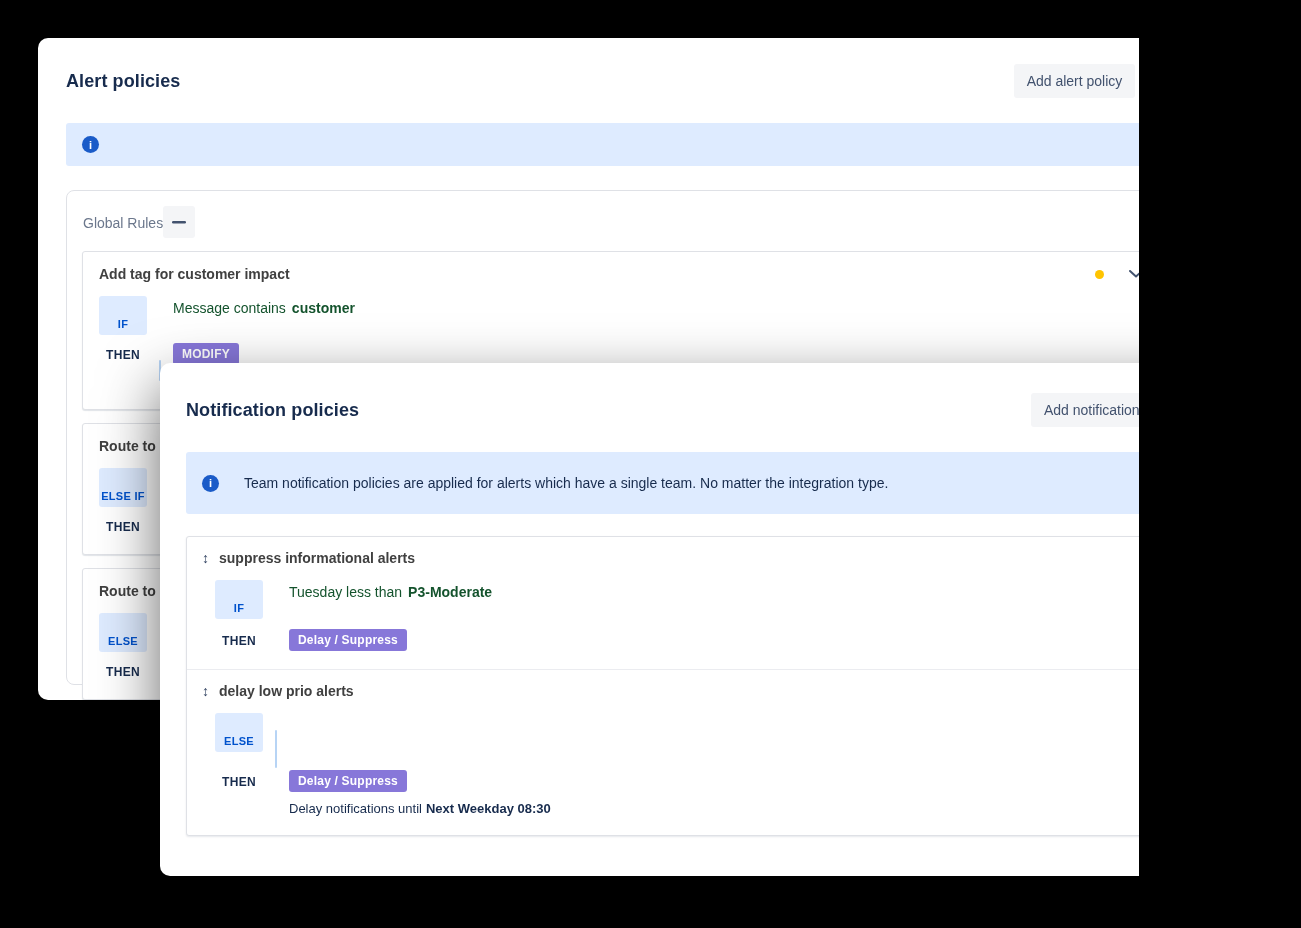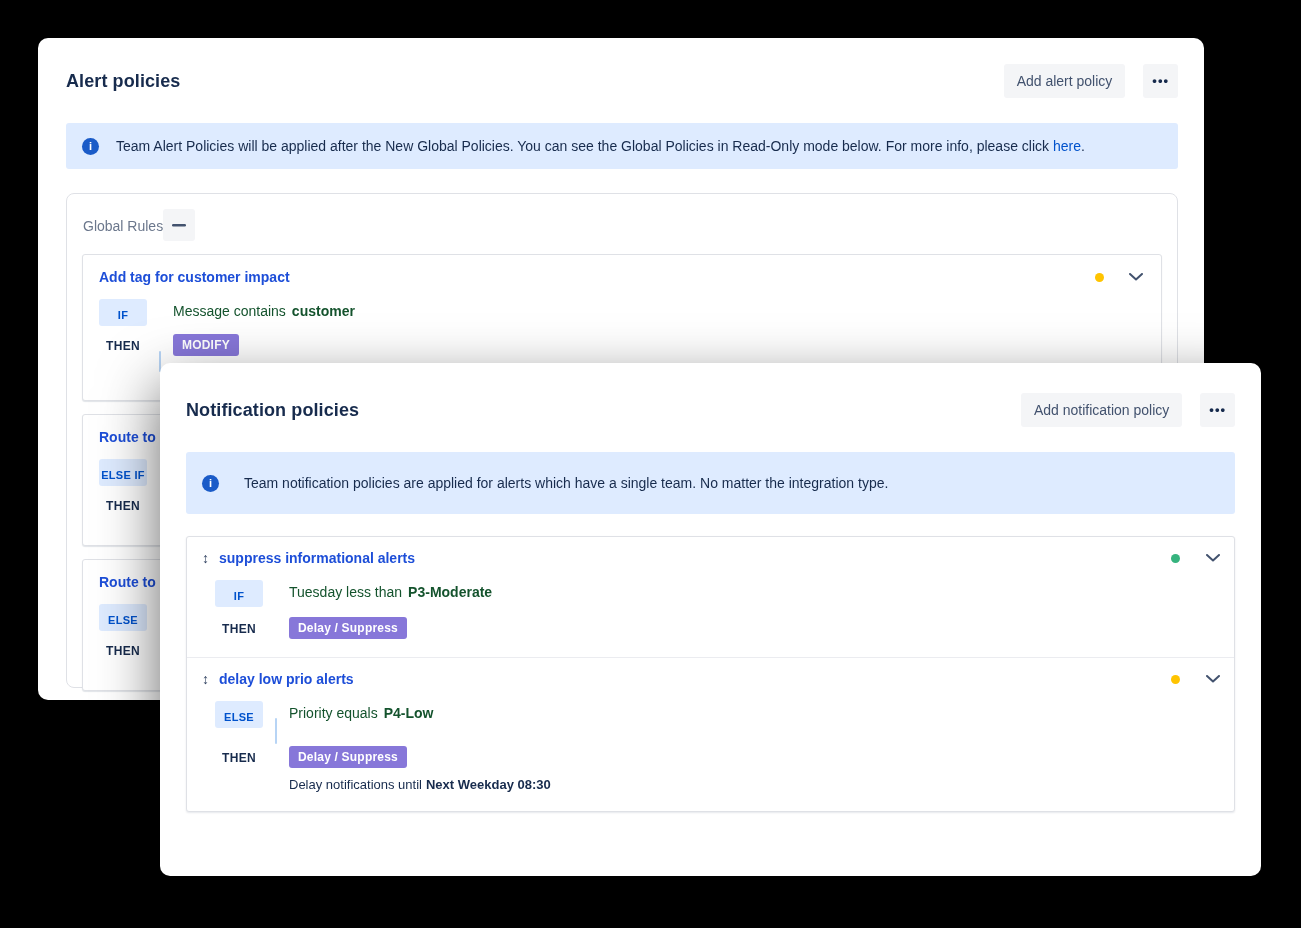--- a/index.html
+++ b/index.html
@@ -1,37 +1,37 @@
 <!DOCTYPE html>
 <html><head>
 <meta charset="utf-8">
 <style>
   html,body{margin:0;padding:0;}
   body{
     width:1301px;height:928px;background:#000;
     font-family:"Liberation Sans",sans-serif;color:#172B4D;
     -webkit-font-smoothing:antialiased;
   }
-  .stage{position:relative;width:1301px;height:928px;overflow:hidden;background:#000;}
+  .stage{position:relative;width:1139px;height:928px;overflow:hidden;background:#000;}
 
   .card{position:absolute;background:#fff;border-radius:10px;box-sizing:border-box;}
   .card.back{
     left:38px;top:38px;width:1166px;height:662px;
     padding:26px 26px 0 28px;overflow:hidden;
     box-shadow:0 14px 34px rgba(0,0,0,.45);
   }
   .card.front{
     left:160px;top:363px;width:1101px;height:513px;
     padding:30px 26px 0 26px;overflow:hidden;
     box-shadow:0 22px 60px rgba(0,0,0,.6);
   }
 
   .panel-header{display:flex;justify-content:space-between;align-items:center;}
   .panel-title{margin:0;font-size:18px;font-weight:700;color:#172B4D;letter-spacing:.1px;}
-  .header-actions{display:flex;gap:18px;align-items:center;}
+  .header-actions{display:flex;gap:8px;align-items:center;}
   .btn{
     background:#F4F5F7;border:none;border-radius:3px;color:#42526E;
     font-size:14px;line-height:20px;padding:7px 13px;font-family:inherit;cursor:pointer;white-space:nowrap;
   }
   .btn.more{font-weight:700;color:#172B4D;letter-spacing:1px;padding:7px 9px;font-size:13px;}
 
   .banner{
     margin-top:25px;background:#DEEBFF;border-radius:3px;
     padding:13px 16px;display:flex;align-items:center;gap:17px;
     font-size:14px;line-height:20px;color:#172B4D;
@@ -56,35 +56,35 @@
   }
 
   
   .rule-card{
     border:1px solid #DFE1E6;border-radius:3px;background:#fff;
     box-shadow:0 1px 1px rgba(9,30,66,.12);
     padding:14px 16px 14px;margin-top:13px;
   }
   .rule-card.tall{height:132px;box-sizing:border-box;}
   .rule-head{display:flex;align-items:center;}
-  .rule-name{font-size:14px;font-weight:600;color:#1d4ed8;}
+  .rule-name{font-size:14px;font-weight:600;color:#404040;}
   .spacer{flex:1;}
   .status-dot{width:9px;height:9px;border-radius:50%;margin-right:23px;flex:none;}
   .dot-yellow{background:#FFC400;}
   .dot-green{background:#36B37E;}
   .chev{flex:none;display:block;}
   .chev-btn{background:none;border:none;padding:2px;cursor:pointer;display:flex;}
 
   .crow{display:grid;grid-template-columns:48px 26px 1fr;align-items:start;margin-top:14px;}
   .crow.tight{margin-top:8px;}
   .crow.mid{margin-top:10px;}
   .cond-badge{
     display:block;width:100%;box-sizing:border-box;text-align:center;
     background:#DEEBFF;color:#0052CC;font-weight:700;font-size:11px;
-    letter-spacing:.3px;border-radius:3px;padding:10px 0 5px;
+    letter-spacing:.3px;border-radius:3px;padding:22px 0 5px;
   }
   .then-label{font-size:12px;font-weight:700;color:#172B4D;text-align:center;padding-top:5px;letter-spacing:.3px;}
   .bullet-cell{position:relative;height:100%;}
   .bullet{width:7px;height:7px;border-radius:50%;background:#8FB8F0;margin:8px auto 0;}
   .bullet-cell.cline::after{
     content:"";position:absolute;left:50%;transform:translateX(-50%);
     top:17px;bottom:-16px;width:2px;background:#B7D4F5;border-radius:1px;
   }
   .ctext{font-size:14px;line-height:20px;color:#14532d;padding-top:2px;}
   .ctext .val{font-weight:700;margin-left:6px;}
@@ -123,21 +123,20 @@
     <div class="panel-header">
       <h1 class="panel-title">Alert policies</h1>
       <div class="header-actions">
         <button class="btn">Add alert policy</button>
         <button class="btn more">•••</button>
       </div>
     </div>
 
     <div class="banner">
       <span class="info-icon">i</span>
-      <p style="margin:0"><span>Team Alert Policies will be applied after the New Global Policies. You can see the Global Policies in Read-Only mode below. For more info, please click </span><a class="link">here</a><span>.</span></p>
     </div>
 
     <div class="group-panel">
       <div class="group-header">
         <span class="group-title">Global Rules</span>
         <button class="icon-btn">
           <svg width="14" height="3" viewBox="0 0 14 3">
               <rect width="14" height="2.6" rx="1.3" fill="#42526E"></rect>
             </svg>
         </button>
@@ -253,21 +252,20 @@
           <span class="status-dot dot-yellow"></span>
           <button class="chev-btn">
             <svg class="chev" width="14" height="8" viewBox="0 0 14 8">
                 <path d="M1 1l6 5.5L13 1" fill="none" stroke="#42526E" stroke-width="2" stroke-linecap="round" stroke-linejoin="round"></path>
               </svg>
           </button>
         </div>
         <div class="crow">
           <span class="cond-badge">ELSE</span>
           <span class="bullet-cell cline"><span class="bullet"></span></span>
-          <span class="ctext"><span>Priority equals</span><span class="val">P4-Low</span></span>
         </div>
         <div class="crow tight">
           <span></span>
           <span class="bullet-cell"><span class="bullet"></span></span>
         </div>
         <div class="crow mid">
           <span class="then-label">THEN</span>
           <span class="bullet-cell"><span class="bullet"></span></span>
           <span><span class="action-badge purple">Delay / Suppress</span></span>
         </div>

